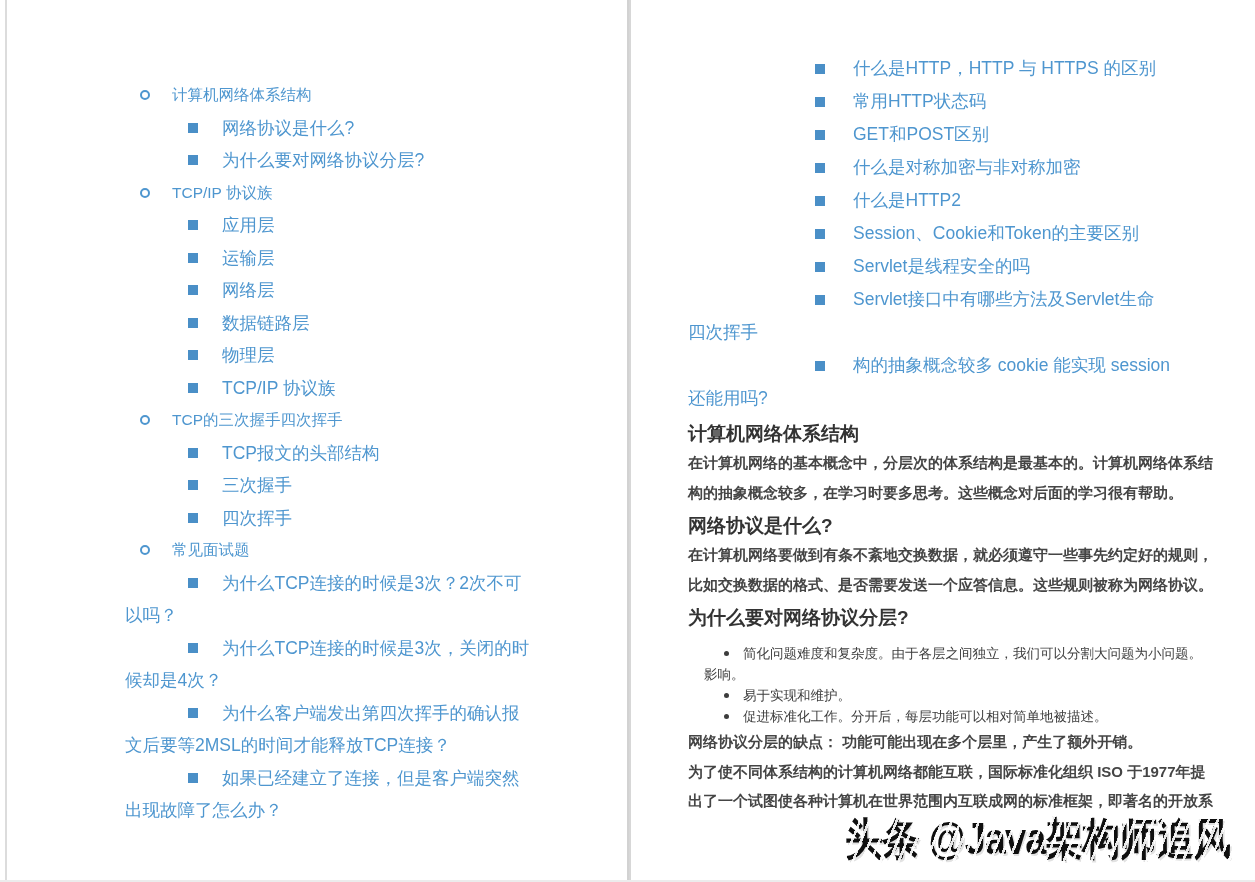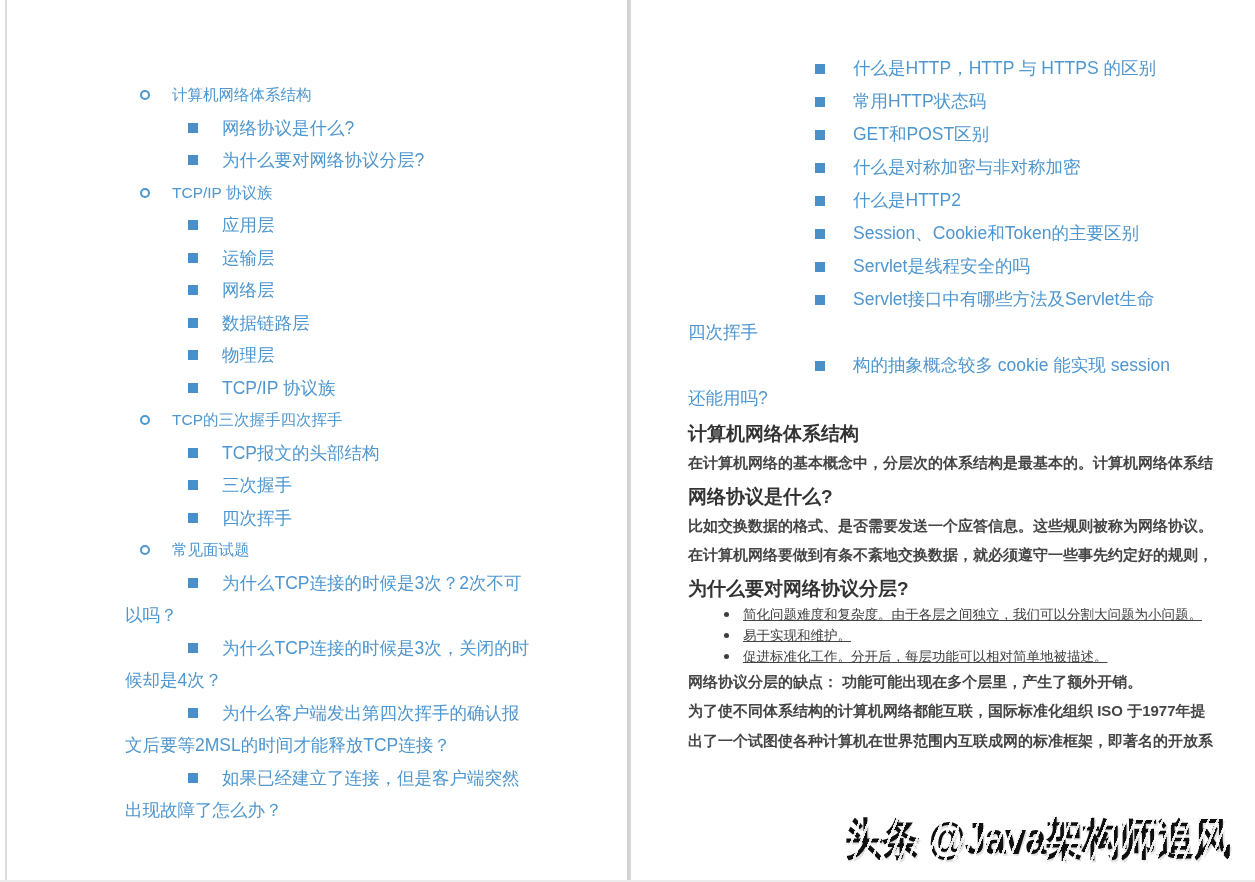--- a/index.html
+++ b/index.html
@@ -31,21 +31,21 @@
 
   .rt .first{padding-left:222px;font-size:17.5px;}
   .rt .cont{padding-left:57px;font-size:17.5px;}
   .rt .b-square{left:184px;}
 
   
   #sections{position:absolute;top:415px;left:57px;width:545px;color:#454545;}
   .r-h{font-size:19px;font-weight:700;color:#333333;line-height:28px;margin-top:5px;white-space:nowrap;}
   .r-p .pline{font-size:15px;line-height:29.5px;white-space:nowrap;font-weight:bold;}
   .r-sec:last-child .r-p:first-of-type .pline{line-height:26px;}
-  .r-bullets{margin-top:1px;text-decoration:underline;}
+  .r-bullets{margin-top:11px;}
   .bline{position:relative;line-height:21px;font-size:13.5px;color:#3d3d3d;white-space:nowrap;font-weight:500;}
   .bfirst{padding-left:55px;}
   .bcont{padding-left:16px;}
   .b-dot{position:absolute;left:36px;top:50%;margin-top:-2.5px;width:5px;height:5px;border-radius:50%;background:#3d3d3d;}
 
   
   .watermark{position:absolute;left:845px;top:810px;height:58px;z-index:5;}
   .wm-text{display:inline-block;font-size:44px;font-weight:800;color:#0f0f0f;white-space:nowrap;
     letter-spacing:-1px;transform:scaleX(.86);transform-origin:left center;
     text-shadow:2px 2px 0 rgba(150,150,150,.28);}
@@ -151,36 +151,38 @@
       <div class="toc-item lv2">
         <div class="line first"><span class="b-square"></span><span class="t">构的抽象概念较多 cookie 能实现 session</span></div>
         <div class="line cont"><span class="t">还能用吗?</span></div>
       </div>
     </div>
   <div id="sections">
       <section class="r-sec">
         <div class="r-h">计算机网络体系结构</div>
         <div class="r-p">
           <div class="pline">在计算机网络的基本概念中，分层次的体系结构是最基本的。计算机网络体系结</div>
+          <div class="pline">构的抽象概念较多，在学习时要多思考。这些概念对后面的学习很有帮助。</div>
         </div>
       </section>
       <section class="r-sec">
         <div class="r-h">网络协议是什么?</div>
         <div class="r-p">
+          <div class="pline">在计算机网络要做到有条不紊地交换数据，就必须遵守一些事先约定好的规则，</div>
           <div class="pline">比如交换数据的格式、是否需要发送一个应答信息。这些规则被称为网络协议。</div>
-          <div class="pline">在计算机网络要做到有条不紊地交换数据，就必须遵守一些事先约定好的规则，</div>
         </div>
       </section>
       <section class="r-sec">
         <div class="r-h">为什么要对网络协议分层?</div>
         <div class="r-bullets">
           <div class="r-bullet-item">
             <div class="bline bfirst"><span class="b-dot"></span><span class="t">简化问题难度和复杂度。由于各层之间独立，我们可以分割大问题为小问题。</span></div>
           </div>
           <div class="r-bullet-item">
+            <div class="bline bcont"><span class="t">影响。</span></div>
           </div>
           <div class="r-bullet-item">
             <div class="bline bfirst"><span class="b-dot"></span><span class="t">易于实现和维护。</span></div>
           </div>
           <div class="r-bullet-item">
             <div class="bline bfirst"><span class="b-dot"></span><span class="t">促进标准化工作。分开后，每层功能可以相对简单地被描述。</span></div>
           </div>
         </div>
         <div class="r-p">
           <div class="pline">网络协议分层的缺点： 功能可能出现在多个层里，产生了额外开销。</div>

